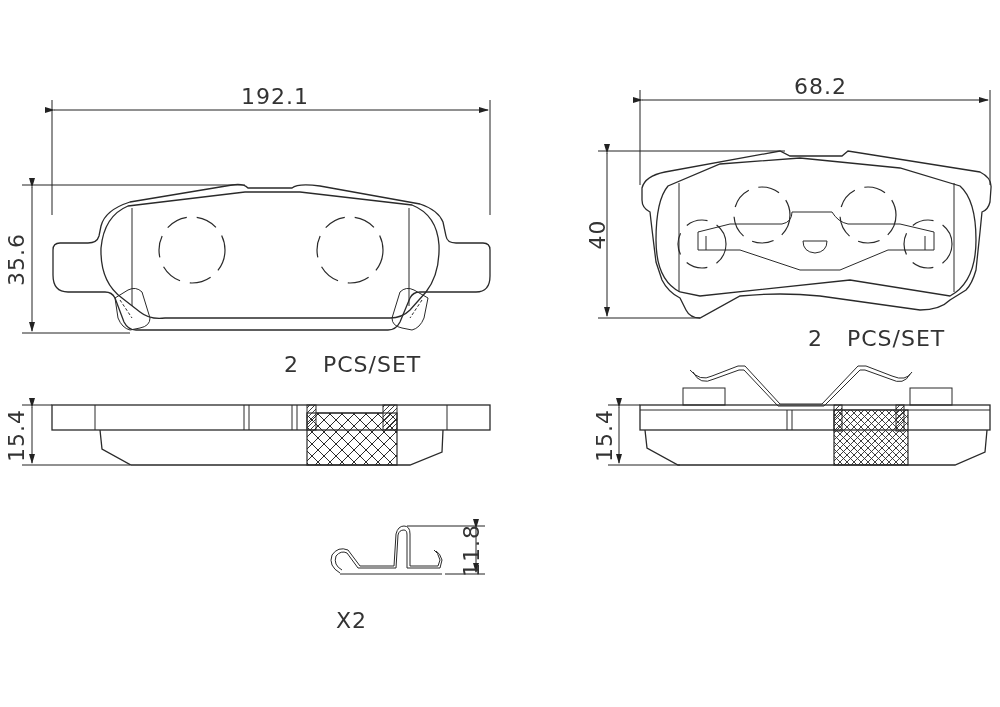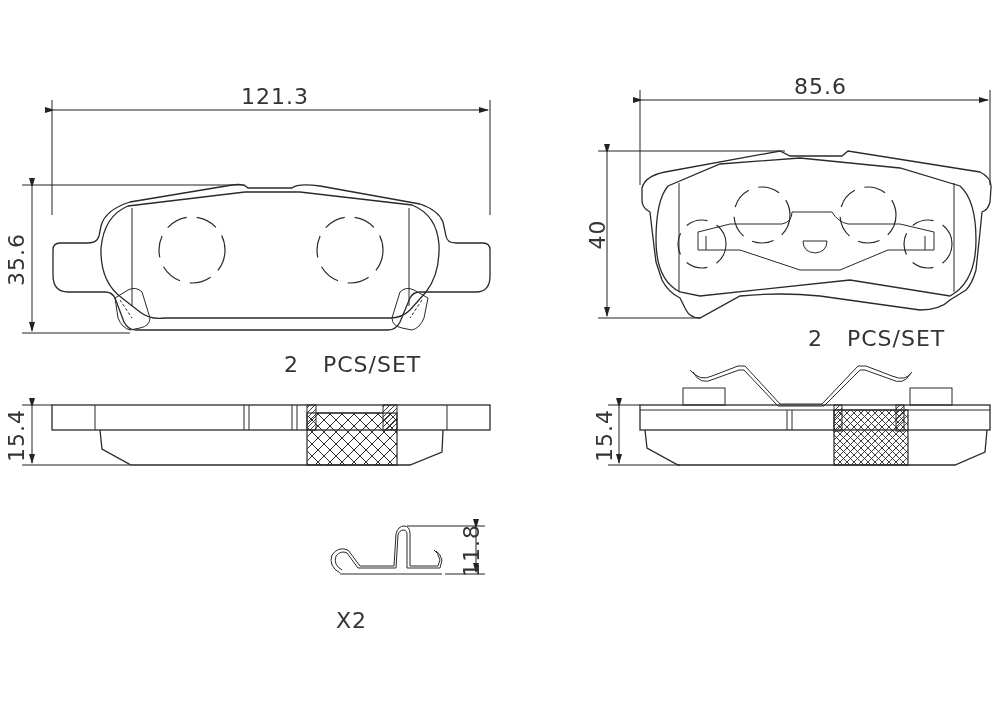--- a/index.html
+++ b/index.html
@@ -124,22 +124,22 @@
   <g>
     <path class="thin" d="M340 573 Q328 566 332 555 Q338 546 348 550 L360 566 L394 566 L396 534 Q398 526 404 526 Q410 526 410 534 L410 566 L438 566 L440 560 Q438 552 434 550"></path>
     <path class="thin" d="M342 570 Q333 565 336 556 Q341 550 347 553 L358 568 L396 568 L398 535 Q399 530 404 530 Q407 530 407 535 L407 568 L440 568 L442 560 Q440 553 436 551"></path>
     <line class="thin" x1="340" y1="574" x2="442" y2="574"></line>
     <line class="dim" x1="407" y1="526" x2="485" y2="526"></line>
     <line class="dim" x1="445" y1="574" x2="485" y2="574"></line>
     <line class="dim" x1="476" y1="528" x2="476" y2="572" marker-start="url(#arr)" marker-end="url(#arr)"></line>
   </g>
 </svg>
 
-<div class="lbl" style="left:241px; top:84px;">121.3</div>
-<div class="lbl" style="left:794px; top:74px;">85.6</div>
+<div class="lbl" style="left:241px; top:84px;">192.1</div>
+<div class="lbl" style="left:794px; top:74px;">68.2</div>
 
 <div class="lbl" style="left:-10px; top:247px; transform:rotate(-90deg);">35.6</div>
 <div class="lbl" style="left:582px; top:222px; transform:rotate(-90deg);">40</div>
 <div class="lbl" style="left:-10px; top:423px; transform:rotate(-90deg);">15.4</div>
 <div class="lbl" style="left:578px; top:423px; transform:rotate(-90deg);">15.4</div>
 <div class="lbl" style="left:445px; top:538px; transform:rotate(-90deg);">11.8</div>
 
 <div class="lbl" style="left:284px; top:352px;">2   PCS/SET</div>
 <div class="lbl" style="left:808px; top:326px;">2   PCS/SET</div>
 <div class="lbl" style="left:336px; top:608px;">X2</div>

